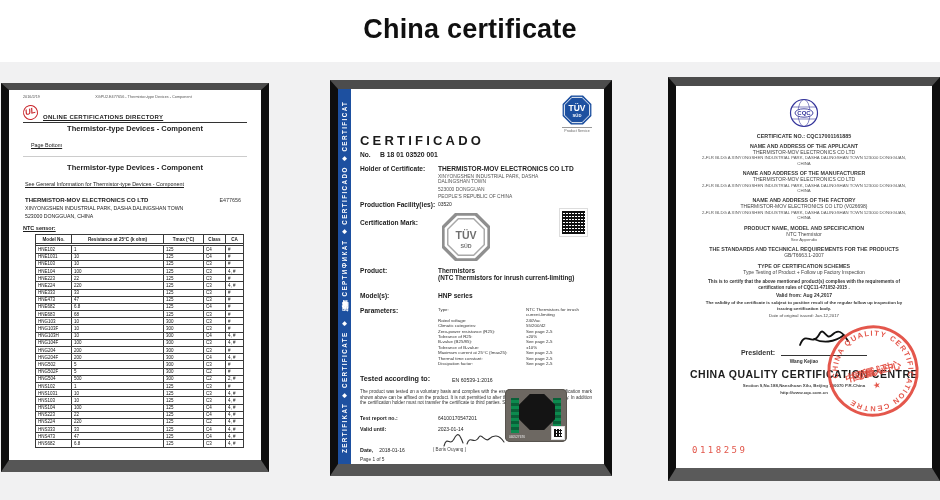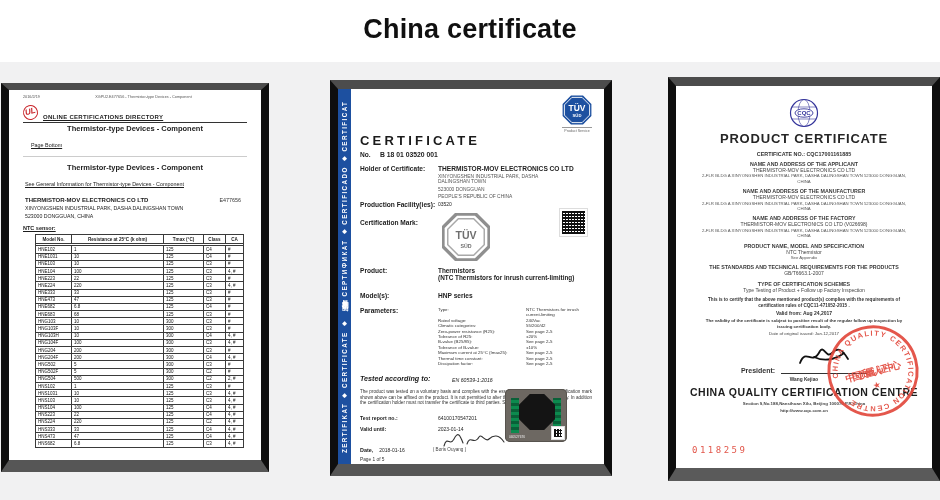--- a/index.html
+++ b/index.html
@@ -72,21 +72,21 @@
   .tuv-qr { position:absolute; left:222px; top:120px; width:27px; height:27px; }
   .tuv-product { top:178px; }
   .tuv-product .val div { font-weight:bold; font-size:6.4px; line-height:7.4px; }
   .tuv-models { top:203px; }
   .tuv-models .val { font-weight:bold; font-size:6.6px; }
   .tuv-paramlabel { top:218px; }
   .tuv-params { position:absolute; left:100px; top:218px; width:152px; }
   .param-row { display:flex; line-height:5.4px; }
   .param-name { width:88px; flex:0 0 auto; font-size:4.4px; color:#333; }
   .param-value { font-size:4.4px; color:#333; width:62px; }
-  .tuv-tested { top:286px;font-style:italic; }
+  .tuv-tested { top:286px; }
   .tuv-tested .lbl { font-size:7.2px; }
   .tuv-tested .val { font-size:5.2px; margin-top:1.5px; }
   .tuv-disclaimer { position:absolute; left:22px; top:300px; width:232px; font-size:4.6px; color:#333; line-height:5.6px; text-align:justify; }
   .tuv-report { top:326px; }
   .tuv-report .lbl, .tuv-valid .lbl { font-size:5.2px; }
   .tuv-report .val, .tuv-valid .val { font-size:5px; }
   .tuv-valid { top:337px; }
   .tuv-sig { position:absolute; left:103px; top:342px; }
   .tuv-daterow { top:358px; }
   .tuv-daterow .datelbl { font-weight:bold; font-size:5.4px; }
@@ -390,21 +390,21 @@
     <div class="tuv-logo-wrap">
       <svg width="30" height="30" viewBox="0 0 100 100">
         <polygon points="30,2 70,2 98,30 98,70 70,98 30,98 2,70 2,30" fill="#1d50a0"></polygon>
         <polygon points="33,8 67,8 92,33 92,67 67,92 33,92 8,67 8,33" fill="none" stroke="#ffffff" stroke-width="3"></polygon>
         <text x="50" y="52" font-size="28" font-weight="bold" fill="#fff" text-anchor="middle" font-family="Liberation Sans,sans-serif">TÜV</text>
         <text x="50" y="72" font-size="14" font-weight="bold" fill="#fff" text-anchor="middle" font-family="Liberation Sans,sans-serif">SÜD</text>
       </svg>
       <div class="tuv-logo-caption">Product Service</div>
     </div>
 
-    <div class="tuv-title">CERTIFICATE</div>
+    <div class="tuv-title">CERTIFICADO</div>
 
     <div class="trow tuv-no-row">
       <span class="lbl">No.</span>
       <span class="num" style="margin-left:-58px;">B 18 01 03520 001</span>
     </div>
 
     <div class="trow tuv-holder">
       <span class="lbl">Holder of Certificate:</span>
       <span class="val">
         <span class="company">THERMISTOR-MOV ELECTRONICS CO LTD</span>
@@ -530,21 +530,20 @@
 <div class="photo photo-3">
   <div class="doc cqc-doc">
     <svg width="30" height="30" viewBox="0 0 100 100" style="display:block;margin:0 auto;">
       <circle cx="50" cy="50" r="45" fill="none" stroke="#35359b" stroke-width="4"></circle>
       <ellipse cx="50" cy="50" rx="20" ry="45" fill="none" stroke="#35359b" stroke-width="2"></ellipse>
       <line x1="8" y1="30" x2="92" y2="30" stroke="#35359b" stroke-width="2"></line>
       <line x1="8" y1="70" x2="92" y2="70" stroke="#35359b" stroke-width="2"></line>
       <ellipse cx="50" cy="50" rx="30" ry="14" fill="#ffffff" stroke="#35359b" stroke-width="3"></ellipse>
       <text x="50" y="57" font-size="20" font-weight="bold" fill="#35359b" text-anchor="middle" font-family="Liberation Sans,sans-serif">CQC</text>
     </svg>
-    <div class="cqc-title">PRODUCT CERTIFICATE</div>
     <div class="cqc-no">CERTIFICATE NO.: CQC17001161885</div>
     <div class="cqc-sections" id="cqc-sections">
         <div class="cqc-sec">
           <div class="cqc-sec-h">NAME AND ADDRESS OF THE APPLICANT</div>
           <div class="cqc-line cqc-line-main">THERMISTOR-MOV ELECTRONICS CO LTD</div>
           <div class="cqc-line">2-FLR BLDG A XINYONGSHEN INDUSTRIAL PARK, DASHA DALINGSHAN TOWN 523000 DONGGUAN, CHINA</div>
         </div>
         <div class="cqc-sec">
           <div class="cqc-sec-h">NAME AND ADDRESS OF THE MANUFACTURER</div>
           <div class="cqc-line cqc-line-main">THERMISTOR-MOV ELECTRONICS CO LTD</div>

